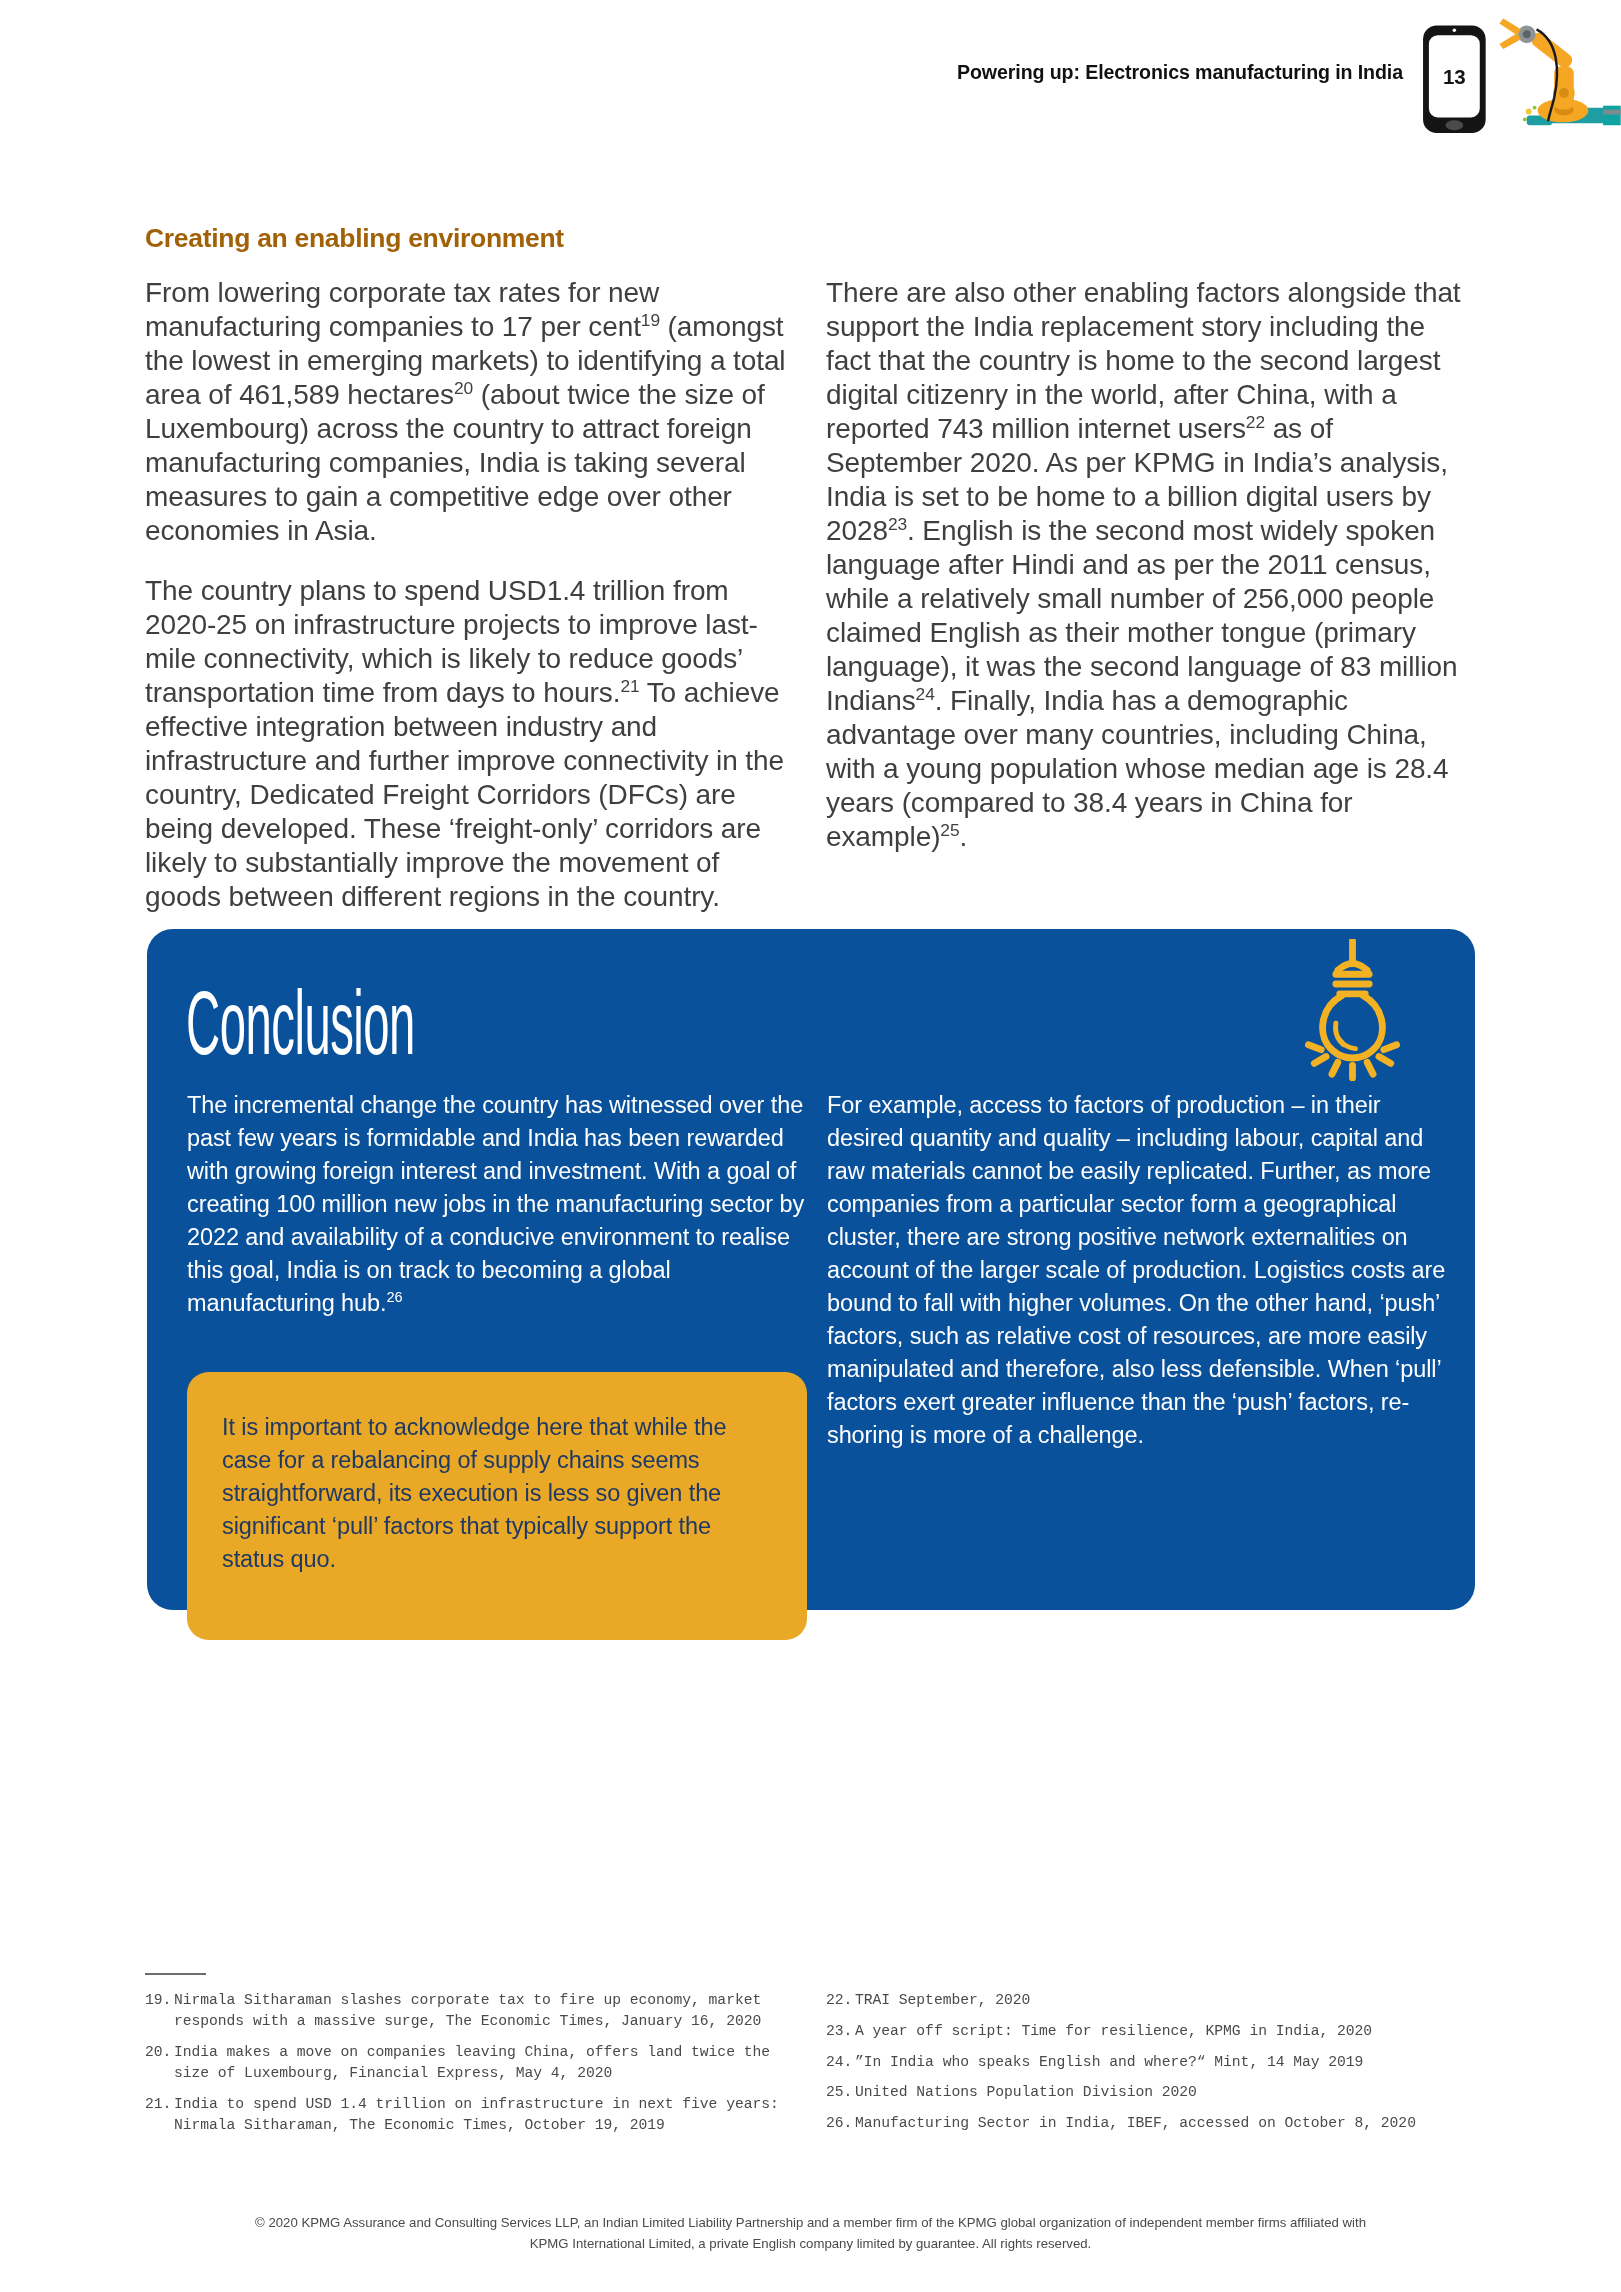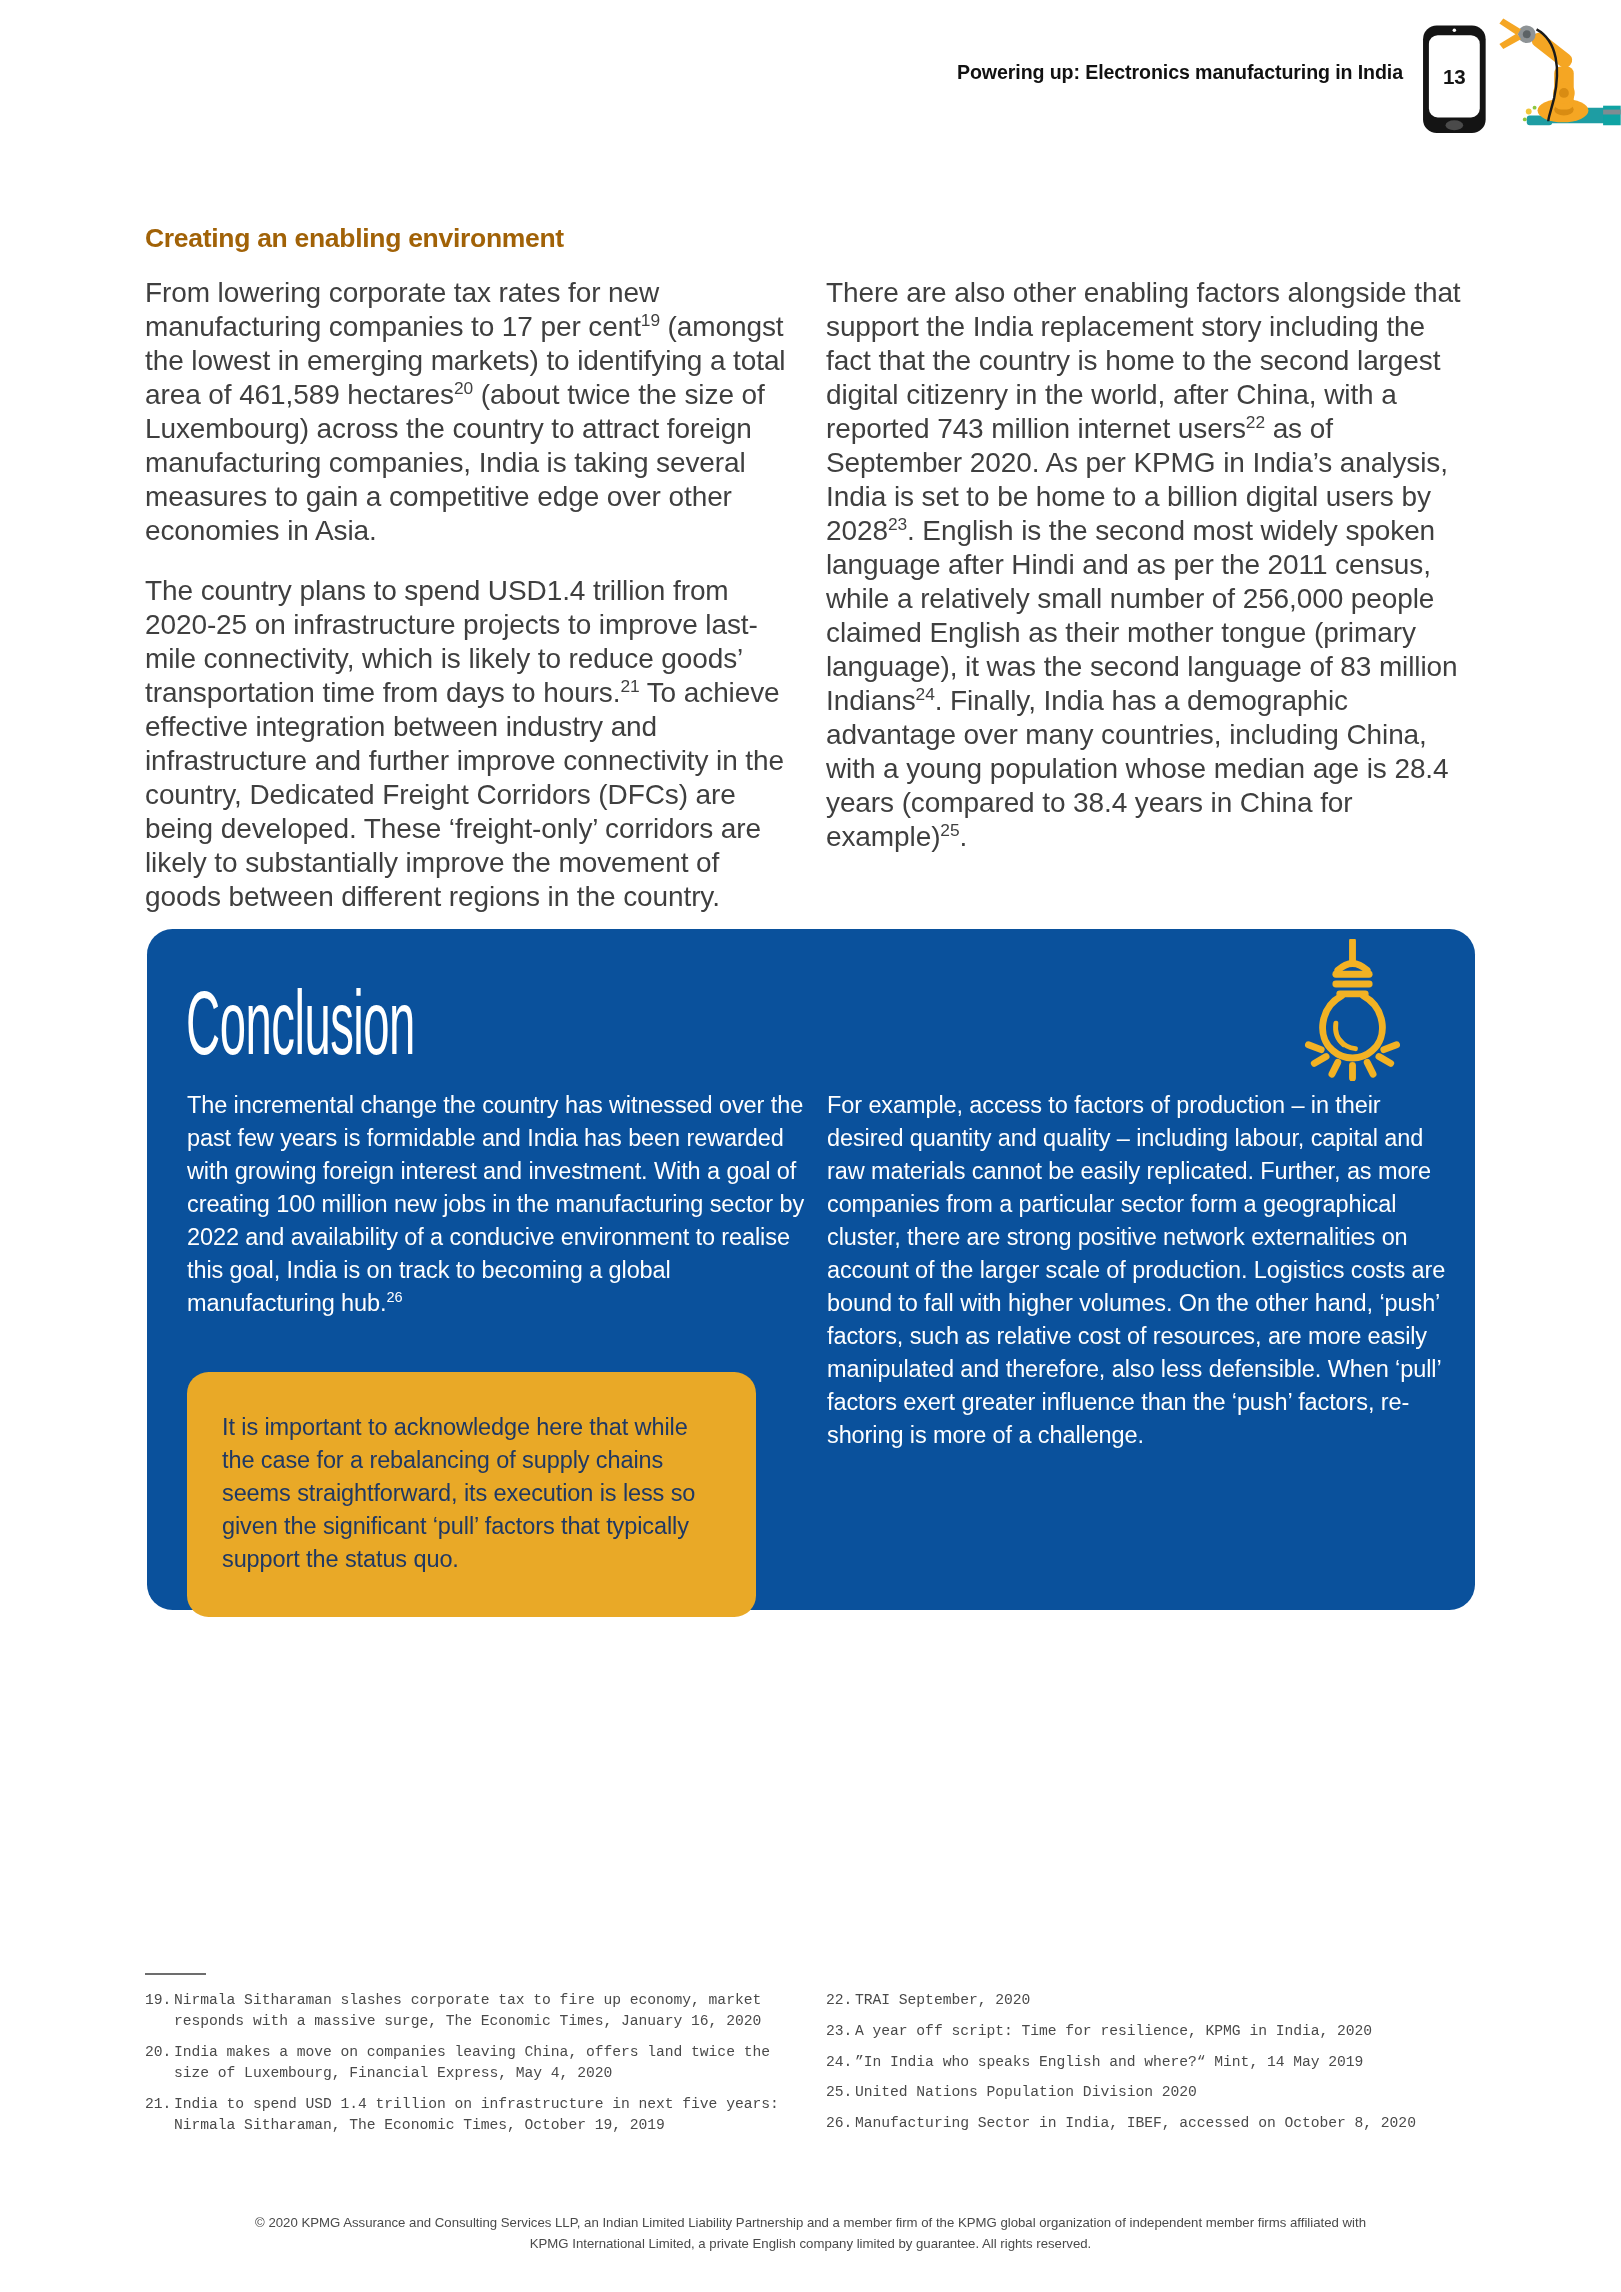--- a/index.html
+++ b/index.html
@@ -102,25 +102,25 @@
     letter-spacing: -0.1px;
   }
   .conc-left  { left: 40px;  top: 160px; width: 622px; }
   .conc-right { left: 680px; top: 160px; width: 627px; }
   .conc-col p { margin: 0; }
 
   .callout {
     position: absolute;
     left: 40px;
     top: 443px;
-    width: 569px;
+    width: 620px;
     background: #e9a927;
     border-radius: 21.6px;
     box-sizing: border-box;
-    padding: 39px 35px 41px 35px;
+    padding: 39px 35px 64px 35px;
   }
   .callout p {
     margin: 0;
     color: #1f3864;
     font-size: 23.5px;
     line-height: 33px;
     letter-spacing: -0.1px;
   }
 
   

